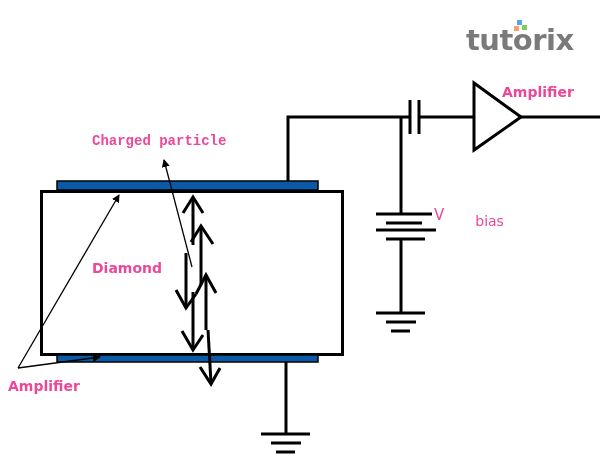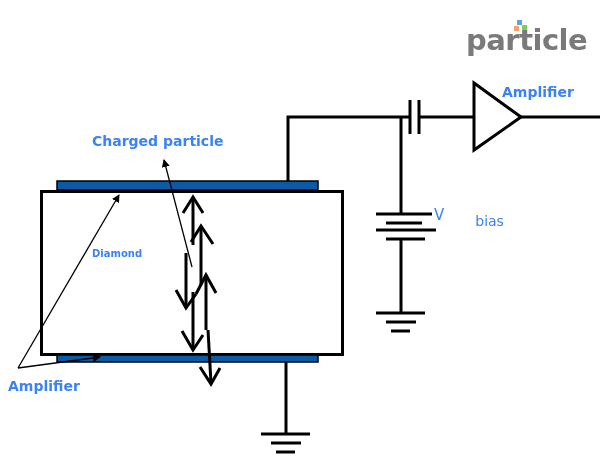--- a/index.html
+++ b/index.html
@@ -1,20 +1,20 @@
 <!DOCTYPE html>
 <html><head>
   <meta charset="utf-8">
   <style>
     html, body { margin: 0; padding: 0; background: #ffffff; }
     body { width: 600px; height: 465px; position: relative; overflow: hidden; font-family: "DejaVu Sans", sans-serif; }
     #stage { position: absolute; left: 0; top: 0; width: 600px; height: 465px; }
-    .lbl { position: absolute; color: #3b82f6; font-family: "DejaVu Sans", sans-serif; font-weight: 600; white-space: nowrap; }
-    .lbl-charged { left: 92px; top: 133px; font-size: 14px; }
-    .lbl-diamond { left: 92px; top: 248px; font-size: 10px; }
+    .lbl { position: absolute; color: #ec4899; font-family: "DejaVu Sans", sans-serif; font-weight: 600; white-space: nowrap; }
+    .lbl-charged { left: 92px; top: 133px; font-size: 14px; font-family: Liberation Mono, monospace; }
+    .lbl-diamond { left: 92px; top: 260px; font-size: 14px; }
     .lbl-electrodes { left: 8px; top: 378px; font-size: 14px; }
     .lbl-amp { left: 502px; top: 84px; font-size: 14px; }
     .lbl-vbias { left: 434px; top: 206px; font-size: 15px; font-weight: 500; }
     .lbl-vbias sub { font-size: 14px; vertical-align: -6px; font-weight: 500; margin-left: 31px; }
     .logo { position: absolute; left: 466px; top: 20px; width: 120px; height: 40px; }
     .logo-text { position: absolute; left: 0; top: 3px; font-size: 29px; font-weight: bold; color: #7a7a7a; letter-spacing: -0.5px; font-family: "DejaVu Sans", sans-serif; }
     .dot { position: absolute; width: 5px; height: 5px; }
   </style>
 </head>
 <body>
@@ -86,21 +86,21 @@
       <polyline points="182,331 193,350 203,335"></polyline>
     </g>
     <g>
       <line x1="208" y1="330" x2="211" y2="383"></line>
       <polyline points="200,367 211,384 220,368"></polyline>
     </g>
   </g>
 </svg>
 
 <div class="logo">
-  <span class="logo-text">particle</span>
+  <span class="logo-text">tutorix</span>
   <span class="dot" style="left:51px; top:0px; background:#5ba3e6;"></span>
   <span class="dot" style="left:48px; top:6px; background:#f4a46a;"></span>
   <span class="dot" style="left:56px; top:5px; background:#7ccc5a;"></span>
 </div>
 
 <div class="lbl lbl-charged">Charged particle</div>
 <div class="lbl lbl-diamond">Diamond</div>
 <div class="lbl lbl-electrodes">Amplifier</div>
 <div class="lbl lbl-amp">Amplifier</div>
 <div class="lbl lbl-vbias"><span>V</span><sub>bias</sub></div>

